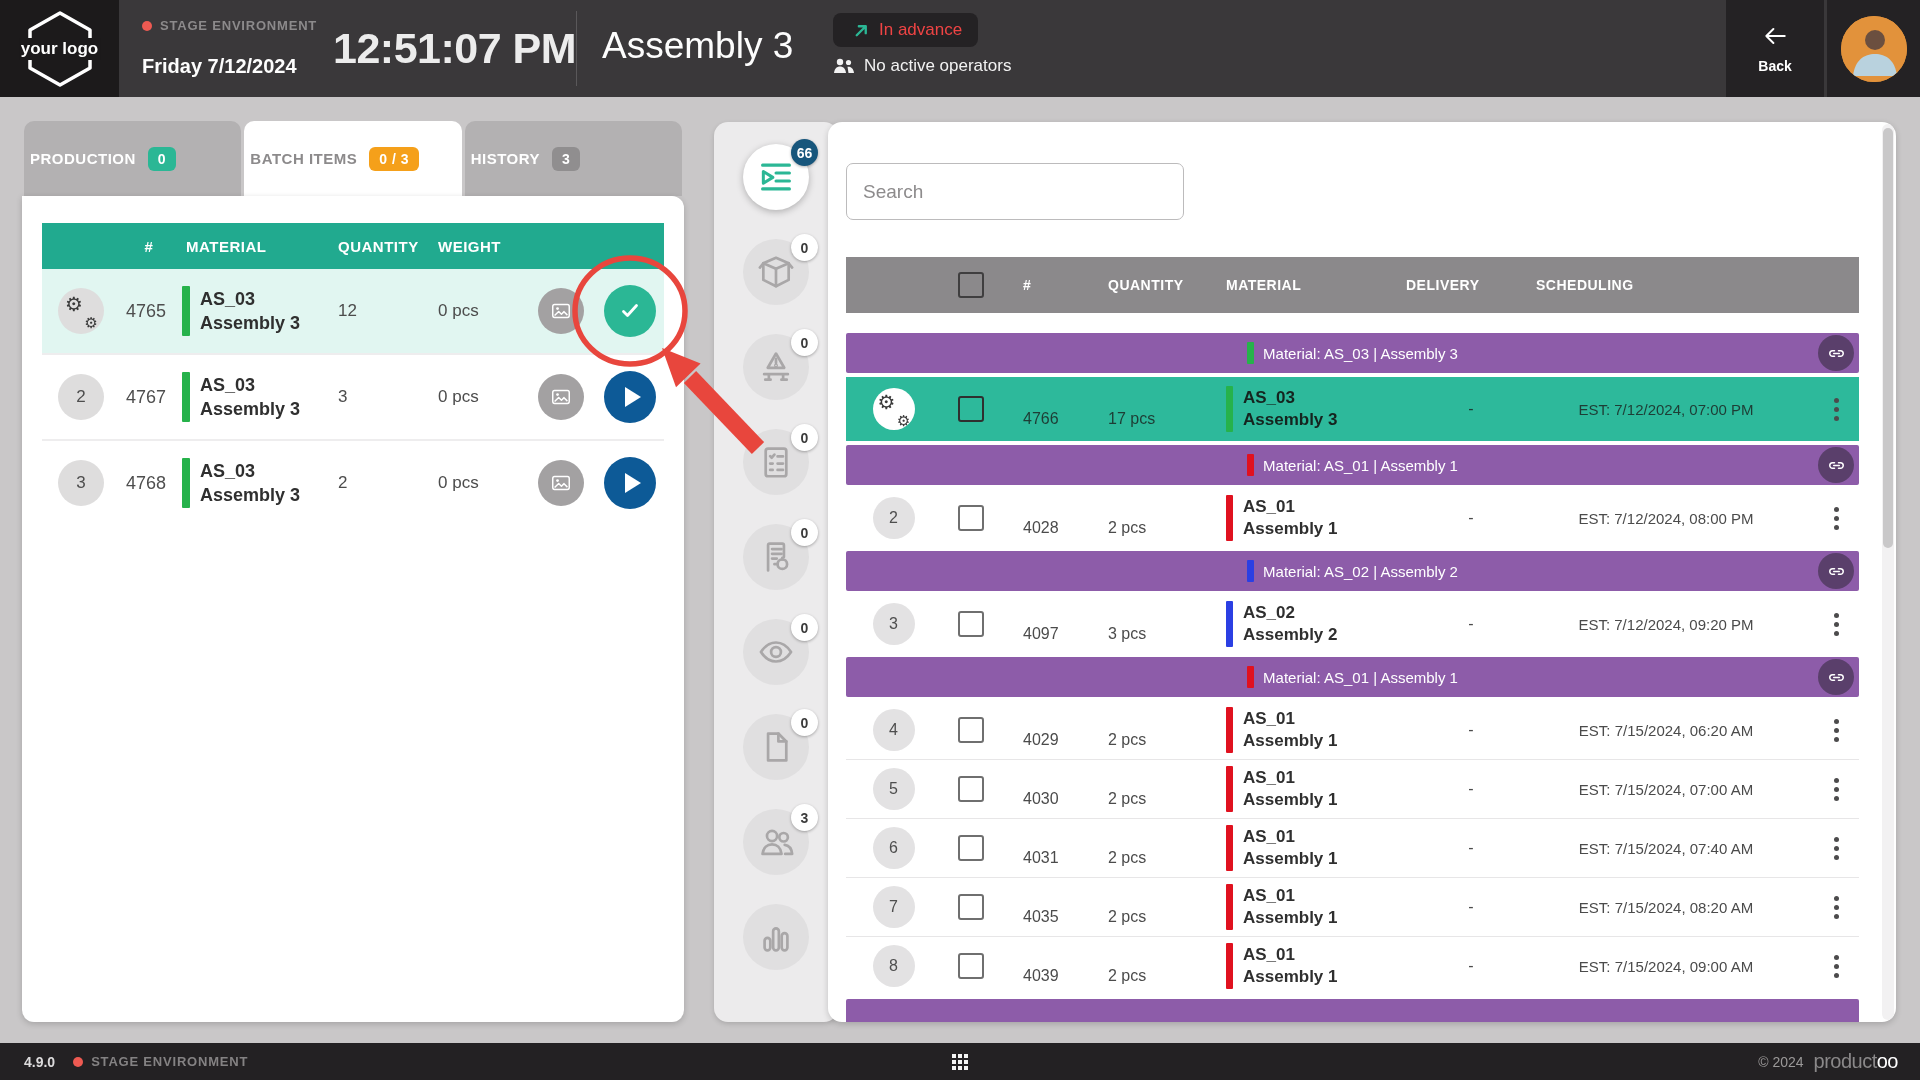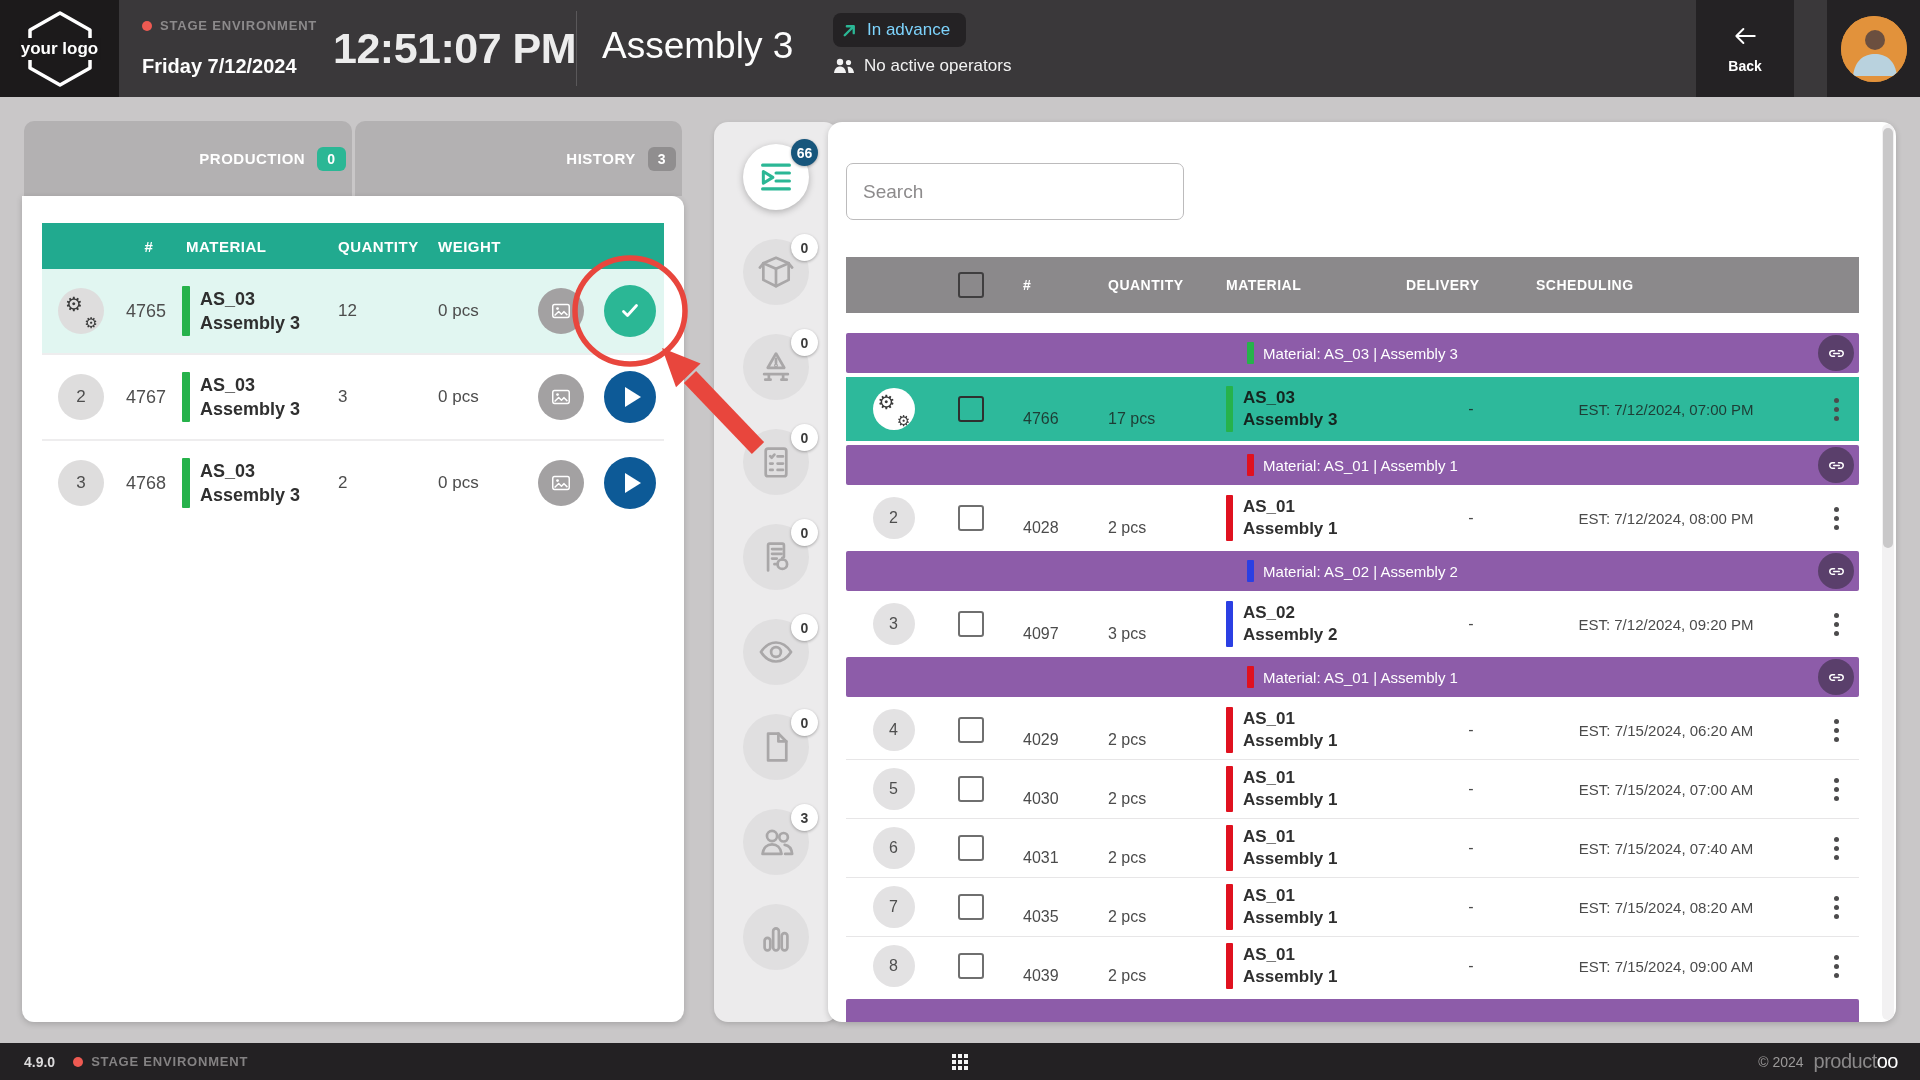--- a/index.html
+++ b/index.html
@@ -15,23 +15,23 @@
   .env-block{position:absolute;left:142px;top:18px;}
   .env-line{display:flex;align-items:center;gap:8px;}
   .env-dot{width:10px;height:10px;border-radius:50%;background:#ee5a52;}
   .env-text{font-size:13px;font-weight:bold;letter-spacing:.8px;color:#8c8a8b;}
   .date-text{margin-top:22px;font-size:20px;font-weight:bold;color:#fdfdfd;}
   .clock{position:absolute;left:333px;top:24px;font-size:43px;font-weight:bold;color:#ececec;letter-spacing:-.5px;}
   .hdr-divider{position:absolute;left:576px;top:11px;width:1px;height:75px;background:#5a585a;}
   .hdr-title{position:absolute;left:602px;top:25px;font-size:37px;font-weight:400;color:#fdfdfd;}
   .status-block{position:absolute;left:833px;top:13px;}
   .advance-badge{display:inline-flex;align-items:center;gap:9px;background:#242224;border-radius:8px;
-    padding:7px 16px 7px 8px;color:#7dd3fc;font-size:17px;}
+    padding:7px 16px 7px 20px;color:#ef4444;font-size:17px;}
   .operators-line{display:flex;align-items:center;gap:9px;margin-top:9px;color:#f2f2f2;font-size:17px;}
-  .hdr-right{position:absolute;right:0;top:0;height:97px;display:flex;gap:30px;}
+  .hdr-right{position:absolute;right:0;top:0;height:97px;display:flex;}
   .hdr-btn{width:98px;height:97px;margin-left:3px;background:#242224;border:none;cursor:pointer;
     display:flex;flex-direction:column;align-items:center;justify-content:center;gap:9px;color:#fff;}
   .hdr-btn span{font-size:14px;font-weight:bold;}
   .avatar-seg{width:93px;height:97px;margin-left:3px;background:#242224;display:flex;align-items:center;justify-content:center;}
   .avatar{width:66px;height:66px;border-radius:50%;overflow:hidden;background:#e2923b;position:relative;cursor:pointer;}
 
   
   .footer{position:absolute;left:0;bottom:0;width:1920px;height:37px;background:#232123;z-index:10;
     display:flex;align-items:center;padding-left:24px;box-sizing:border-box;}
   .f-version{font-size:14px;font-weight:bold;color:#dddcdd;}
@@ -42,21 +42,21 @@
   .f-grid i{width:4px;height:4px;background:#f5f5f5;display:block;}
   .f-right{position:absolute;right:22px;top:0;height:37px;display:flex;align-items:center;gap:10px;}
   .f-copy{font-size:14px;color:#9b9999;}
   .brand{font-size:20px;font-weight:normal;letter-spacing:-.5px;}
   .brand .ba{color:#8a8889;} .brand .bb{color:#fff;}
 
   
   .left-card{position:absolute;left:22px;top:121px;width:662px;height:901px;}
   .tabs{display:flex;height:75px;gap:3px;padding:0 2px;}
   .tab{flex:1;border:none;cursor:pointer;border-radius:10px 10px 0 0;background:#b3b1b2;
-    display:flex;align-items:center;justify-content:flex-end;gap:12px;
+    display:flex;align-items:center;justify-content:flex-start;gap:12px;
     font-size:15px;font-weight:bold;letter-spacing:.5px;color:#fff;font-family:inherit;}
   .tab.active{background:#fff;color:#8c8a8b;}
   .tab-badge{border-radius:6px;padding:4px 10px;font-size:14px;font-weight:bold;color:#fff;}
   .left-body{position:absolute;left:0;top:75px;width:662px;height:826px;background:#fff;
     border-radius:0 12px 12px 12px;box-shadow:0 2px 6px rgba(0,0,0,.18);}
   .l-table{position:absolute;left:20px;top:27px;width:622px;}
   .l-head,.l-row{display:grid;grid-template-columns:78px 58px 152px 100px 96px 70px 68px;align-items:center;}
   .l-head{height:46px;background:var(--teal_header);color:#fff;font-size:15px;font-weight:bold;letter-spacing:.5px;}
   .l-head .hc{padding-left:8px;} .l-head .hc-num{text-align:center;padding:0;}
   .l-row{height:84px;background:#fff;}
@@ -200,20 +200,24 @@
   </header>
 
   <section class="left-card">
     <div class="tabs">
 
         <button class="tab">
           <span>PRODUCTION</span>
           <span class="tab-badge" style="background: rgb(43, 183, 149);">0</span>
         </button>
 
+        <button class="tab active">
+          <span>BATCH ITEMS</span>
+          <span class="tab-badge" style="background: rgb(245, 160, 26);">0 / 3</span>
+        </button>
 
         <button class="tab">
           <span>HISTORY</span>
           <span class="tab-badge" style="background: rgb(144, 142, 143);">3</span>
         </button>
       </div>
     <div class="left-body">
       <div class="l-table">
         <div class="l-head">
           <div></div>

